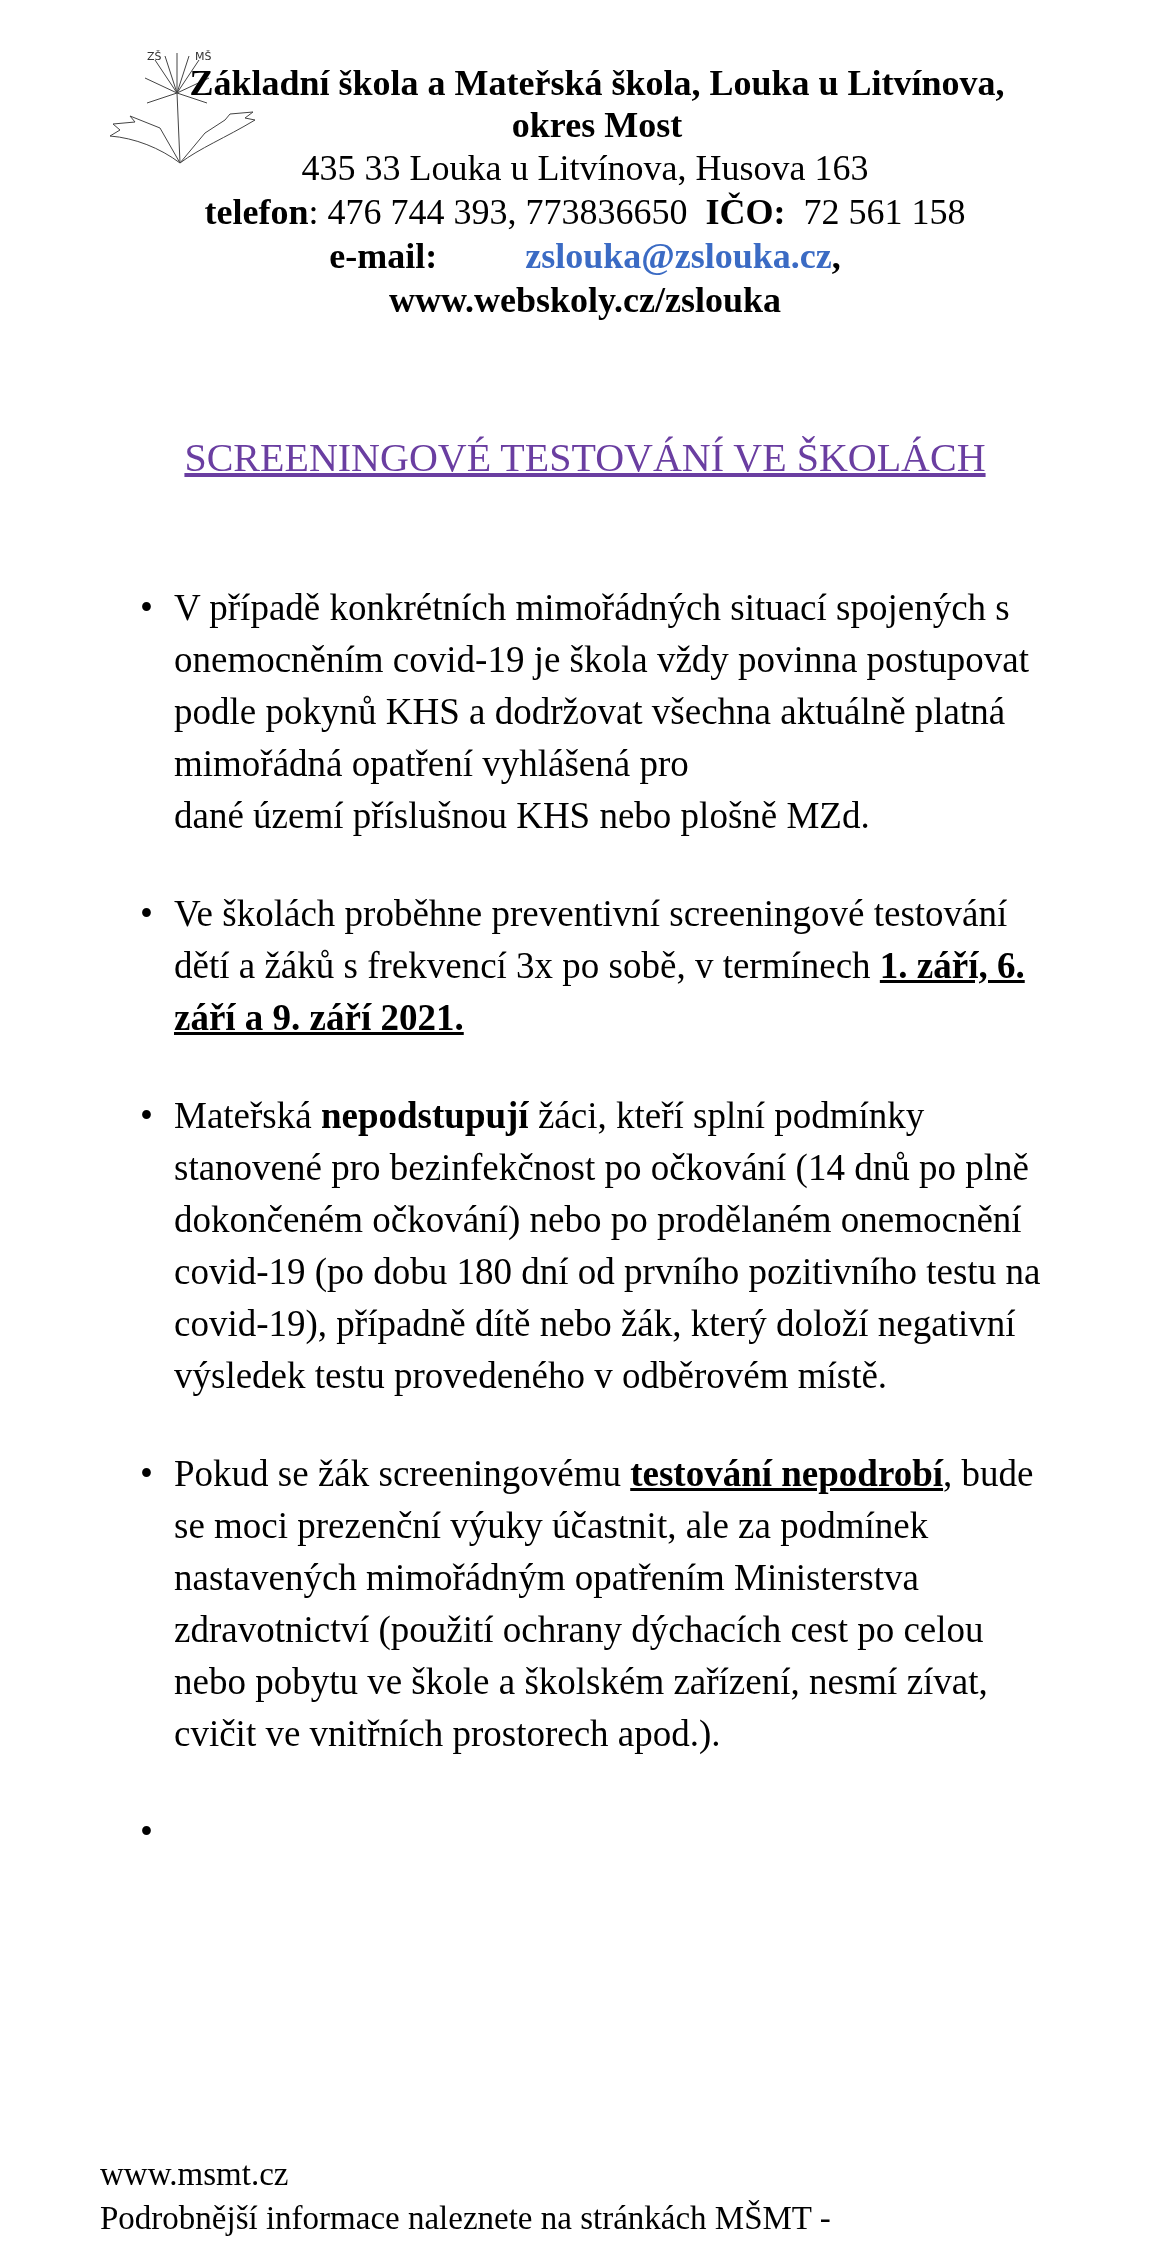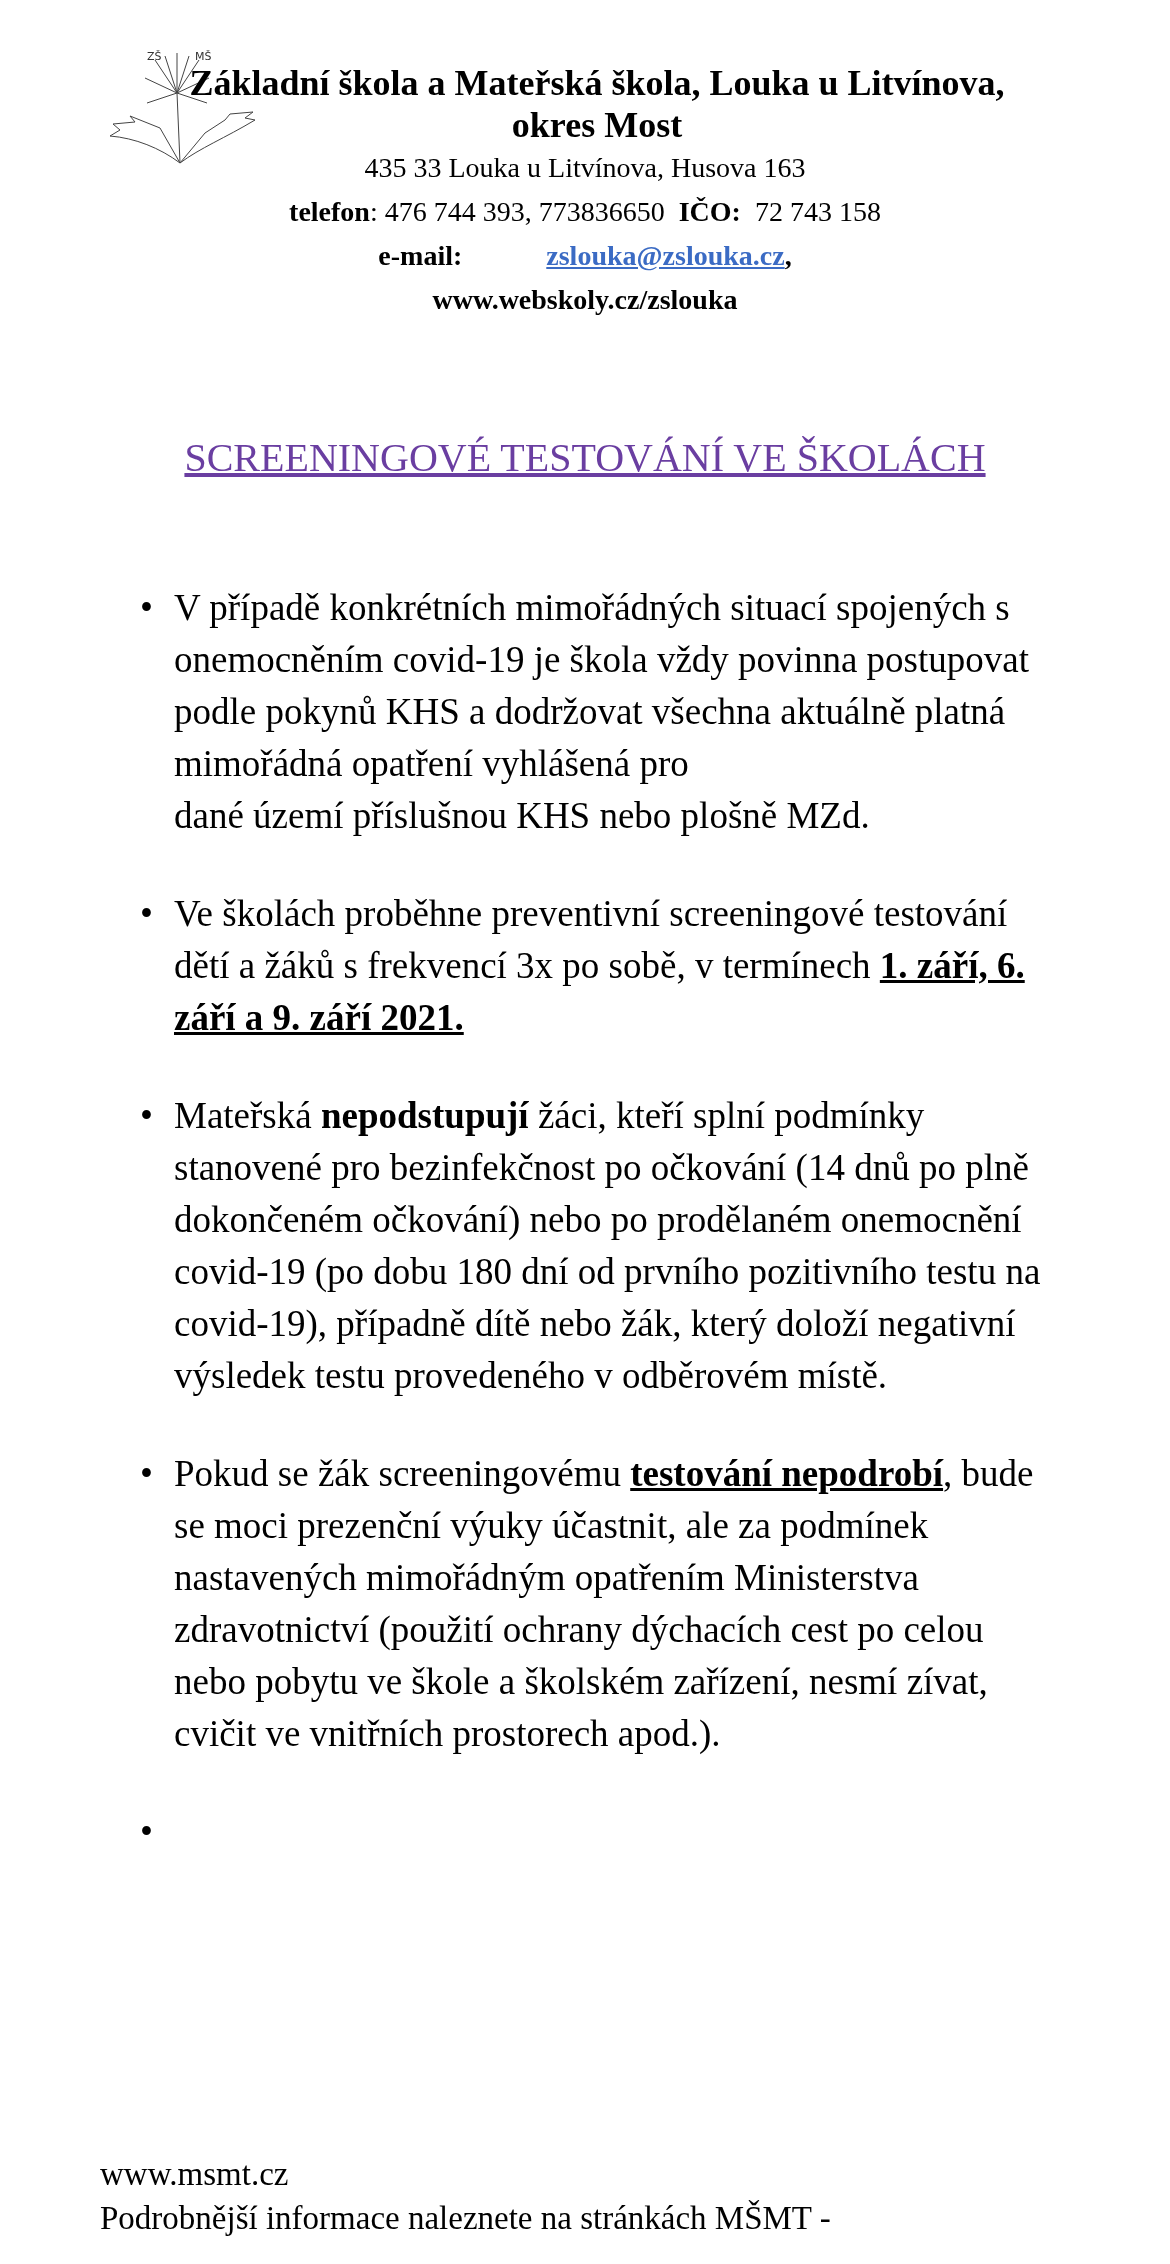--- a/index.html
+++ b/index.html
@@ -3,23 +3,23 @@
   <meta charset="utf-8">
   <style>
     html, body { margin: 0; padding: 0; background: #ffffff; }
     body {
       width: 1170px; height: 2264px; position: relative; overflow: hidden;
       font-family: "Liberation Serif", "DejaVu Serif", serif; color: #000;
     }
     .logo { position: absolute; left: 105px; top: 48px; width: 165px; height: 120px; }
     .header { position: absolute; left: 0; top: 62px; width: 1170px; text-align: center; }
     .h-name { font-weight: bold; font-size: 36px; line-height: 42px; position: relative; left: 12px; }
-    .h-line { font-size: 28px; line-height: 44px; }
+    .h-line { font-size: 36px; line-height: 44px; }
     .b { font-weight: bold; }
-    .email-link { color: #3b6bc4; text-decoration: underline; font-weight: bold; }
+    .email-link { color: #3b6bc4; font-weight: bold; }
     .title { position: absolute; left: 0; top: 432px; width: 1170px; text-align: center;
       color: #6a3ea1; font-weight: normal; font-size: 40px; line-height: 52px; text-decoration: underline; }
     .bullets { position: absolute; left: 140px; top: 582px; width: 920px; }
     .bullet { position: relative; padding-left: 34px; font-size: 37px; line-height: 52px; margin-bottom: 46px; }
     .bullet .dot { position: absolute; left: 0; top: 0; }
     .u { text-decoration: underline; }
     .footer { position: absolute; left: 100px; top: 2152px; width: 900px; font-size: 33px; line-height: 44px; }
   </style>
 </head>
 <body>
@@ -45,21 +45,21 @@
   <text x="90" y="12" font-size="11" font-family="DejaVu Sans, sans-serif" fill="#333">MŠ</text>
 </svg>
 
 <div class="header">
   <div class="h-name">Základní škola a Mateřská škola, Louka u Litvínova,</div>
   <div class="h-name">okres Most</div>
   <div class="h-line">435 33 Louka u Litvínova, Husova 163</div>
   <div class="h-line">
     <span class="b">telefon</span><span>: 476 744 393, 773836650</span>&nbsp;
     <span class="b">IČO:</span>&nbsp;
-    <span>72 743 158</span>
+    <span>72 561 158</span>
   </div>
   <div class="h-line b">
     <span>e-mail:</span>
     <span style="display:inline-block;width:70px"></span>
     <a class="email-link">zslouka@zslouka.cz</a><span>,</span>
   </div>
   <div class="h-line b">www.webskoly.cz/zslouka</div>
 </div>
 
 <div class="title">

